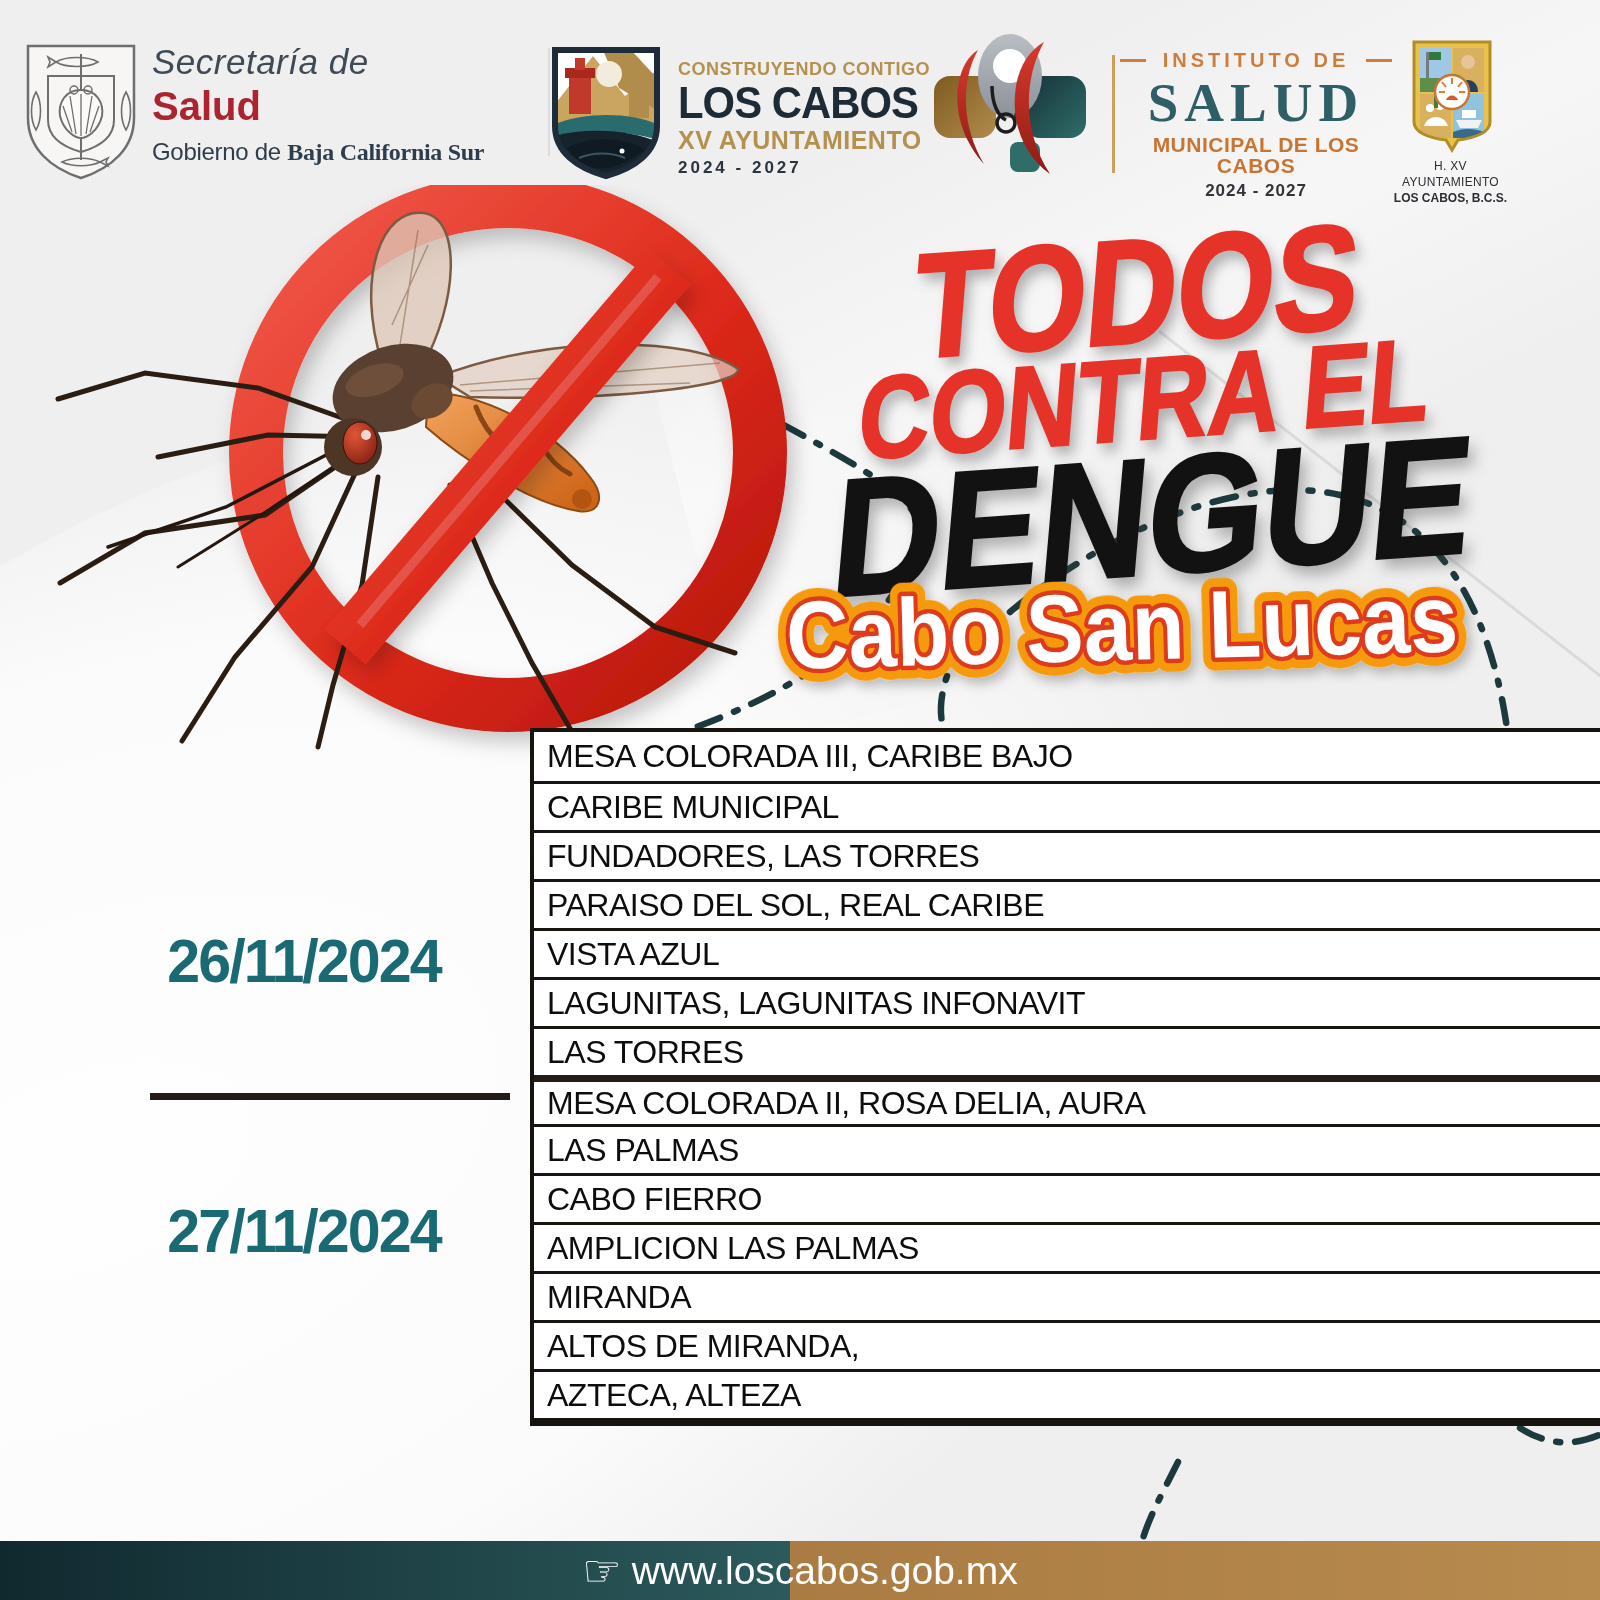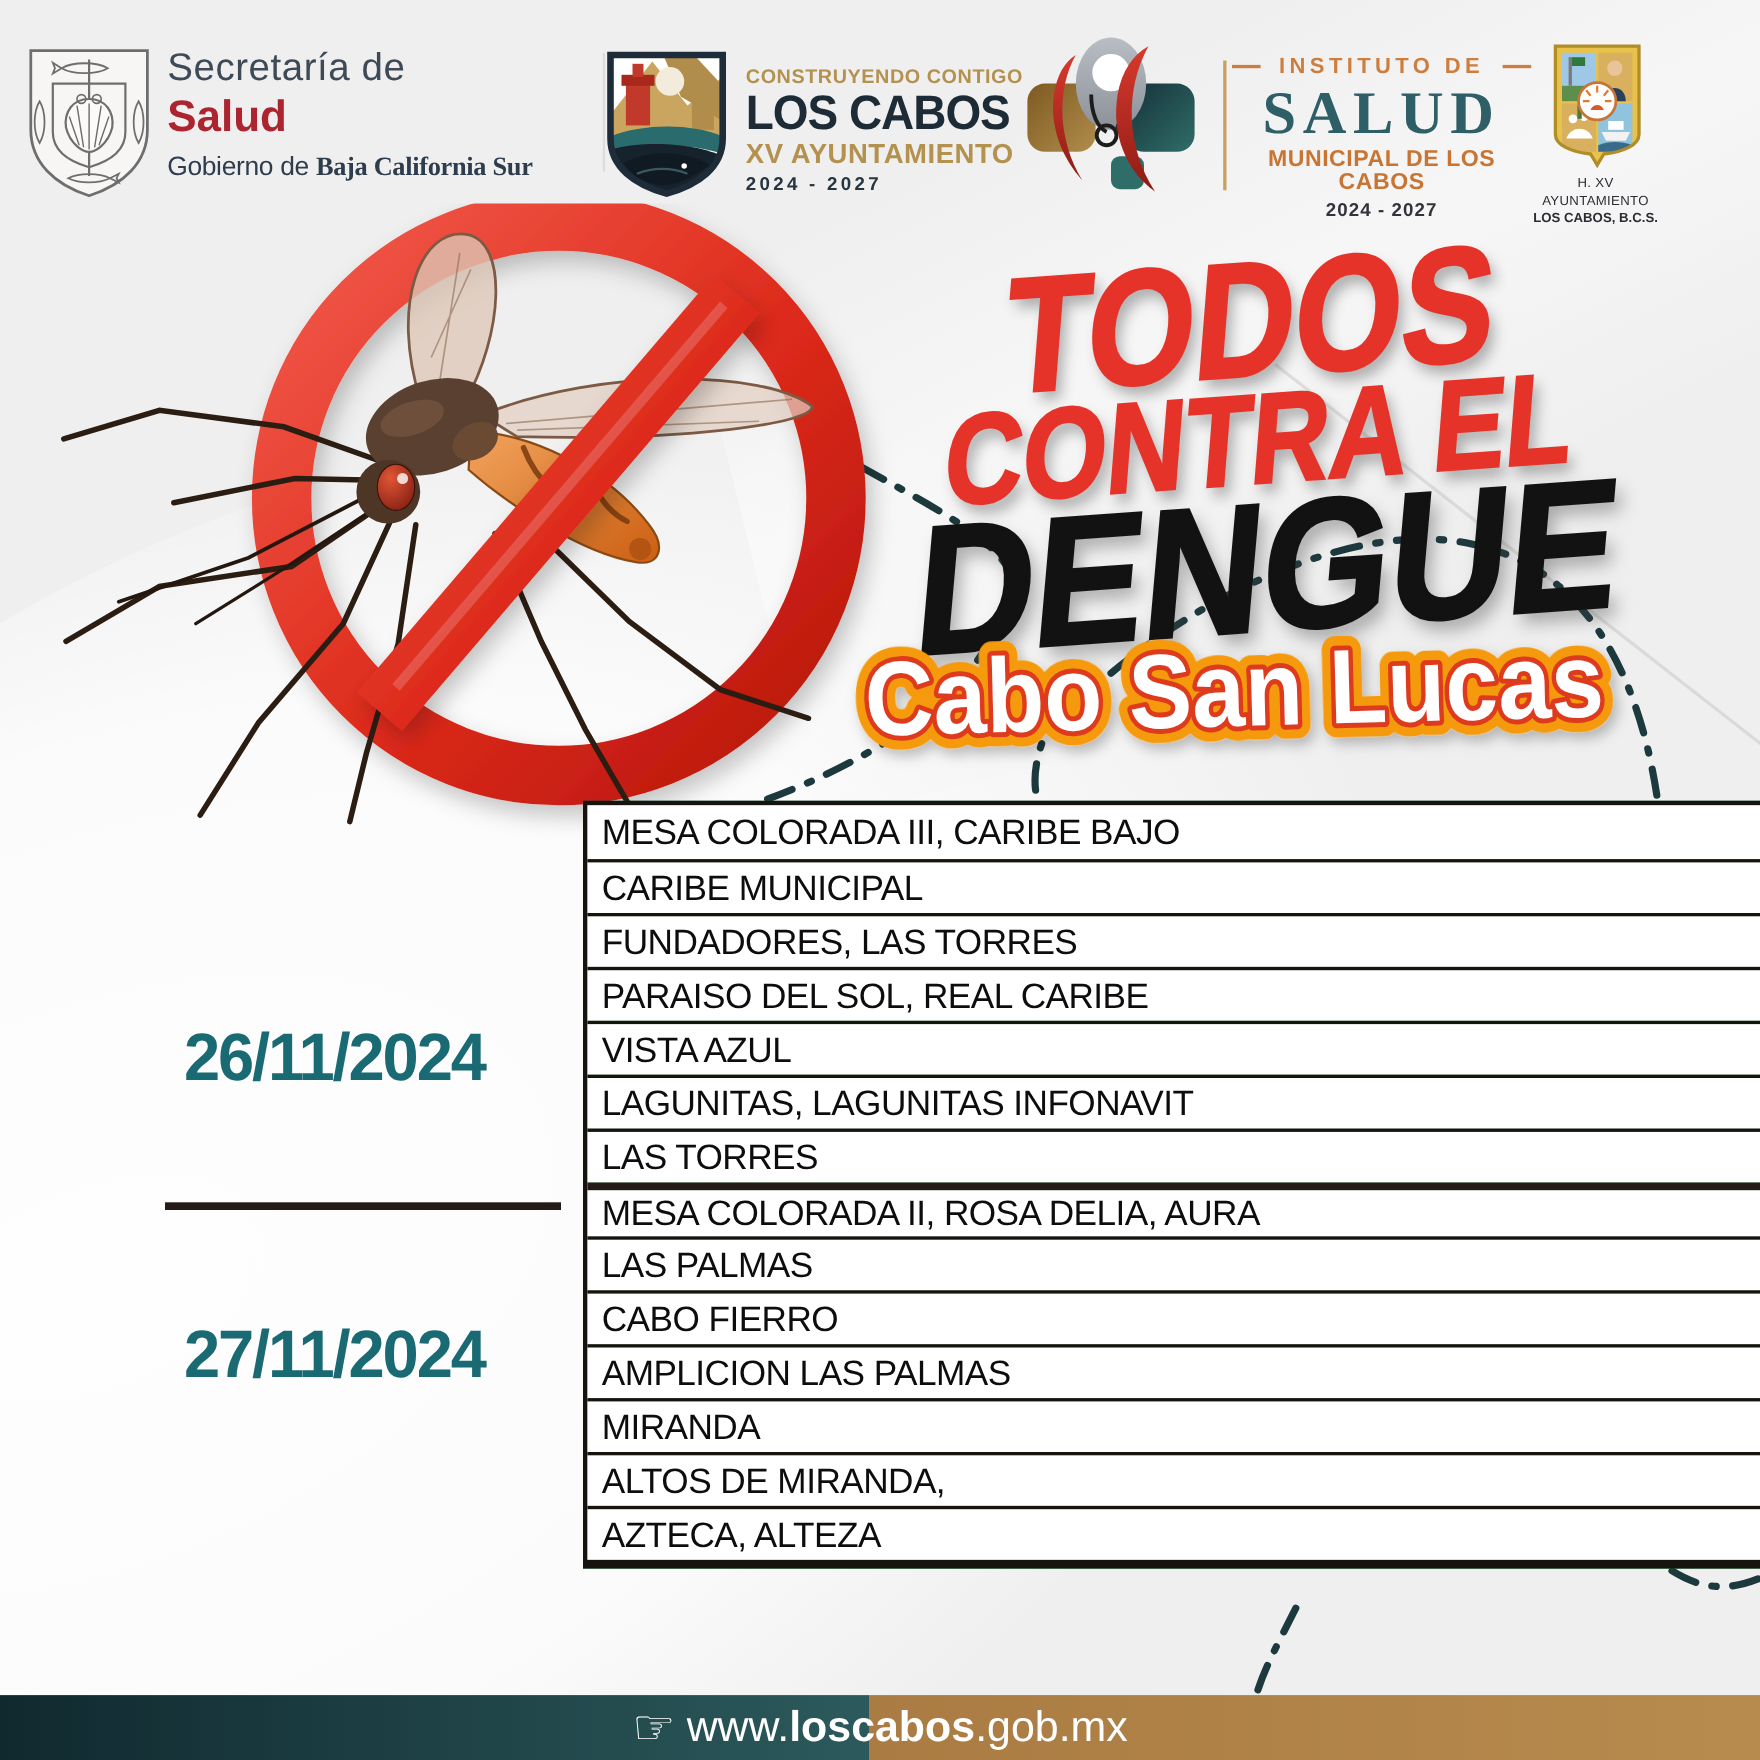--- a/index.html
+++ b/index.html
@@ -17,21 +17,21 @@
         transform:rotate(-14deg);}
   .sw-c{left:1160px;top:330px;width:760px;height:3px;background:rgba(185,185,185,.38);
         transform:rotate(38deg);transform-origin:left top;}
 
   
   .hdr-sep{position:absolute;width:2px;background:#dcdcdc;}
   .sep-1{left:548px;top:48px;height:108px;}
   .sep-gold{left:1112px;top:55px;height:118px;width:3px;background:#c9a05f;}
 
   .bcs-text{position:absolute;left:152px;top:44px;color:#3e4b57;line-height:1.05;}
-  .bcs-l1{font-size:35px;letter-spacing:.5px;}
+  .bcs-l1{font-size:35px;letter-spacing:.5px;font-style:italic;}
   .bcs-l2{font-size:40px;font-weight:bold;color:#ab2430;margin-top:4px;}
   .bcs-l3{font-size:24px;color:#2e3d4d;margin-top:12px;letter-spacing:-.3px;}
   .bcs-l3 .b{font-weight:bold;font-family:Liberation Serif, serif;}
 
   .lc-text{position:absolute;left:678px;top:60px;line-height:1;}
   .lc-tag{font-size:18px;font-weight:bold;color:#b3914e;letter-spacing:.5px;}
   .lc-name{font-size:44px;font-weight:bold;color:#1d2b36;letter-spacing:-1px;margin-top:3px;transform:scaleX(.95);transform-origin:left;}
   .lc-sub{font-size:25px;font-weight:bold;color:#b3914e;letter-spacing:.5px;margin-top:3px;}
   .lc-per{font-size:17px;font-weight:bold;color:#273541;letter-spacing:3px;margin-top:6px;}
 
@@ -79,21 +79,21 @@
 
   
   .footer{position:absolute;left:0;top:1541px;width:1600px;height:59px;}
   .f-teal{position:absolute;left:0;top:0;width:790px;height:100%;
           background:linear-gradient(90deg,#10292f,#2c5a5c);}
   .f-gold{position:absolute;left:790px;top:0;width:810px;height:100%;
           background:linear-gradient(90deg,#aa7c43,#b78a4e);}
   .f-row{position:absolute;left:0;top:0;width:1600px;height:100%;display:flex;
          align-items:center;justify-content:center;color:#fff;font-size:39px;}
   .f-row .hand{font-size:44px;margin-right:10px;line-height:1;}
-  .f-row .b{font-weight:bold;}
+  .f-row .b{font-weight:normal;}
 
   .z0{z-index:0}.z1{z-index:1}.z2{z-index:2}.z3{z-index:3}.z4{z-index:4}.z5{z-index:5}
   .abs{position:absolute;}
 </style>
 </head>
 <body>
 
 <div id="page">
 
   <div class="sw sw-a z0"></div>

